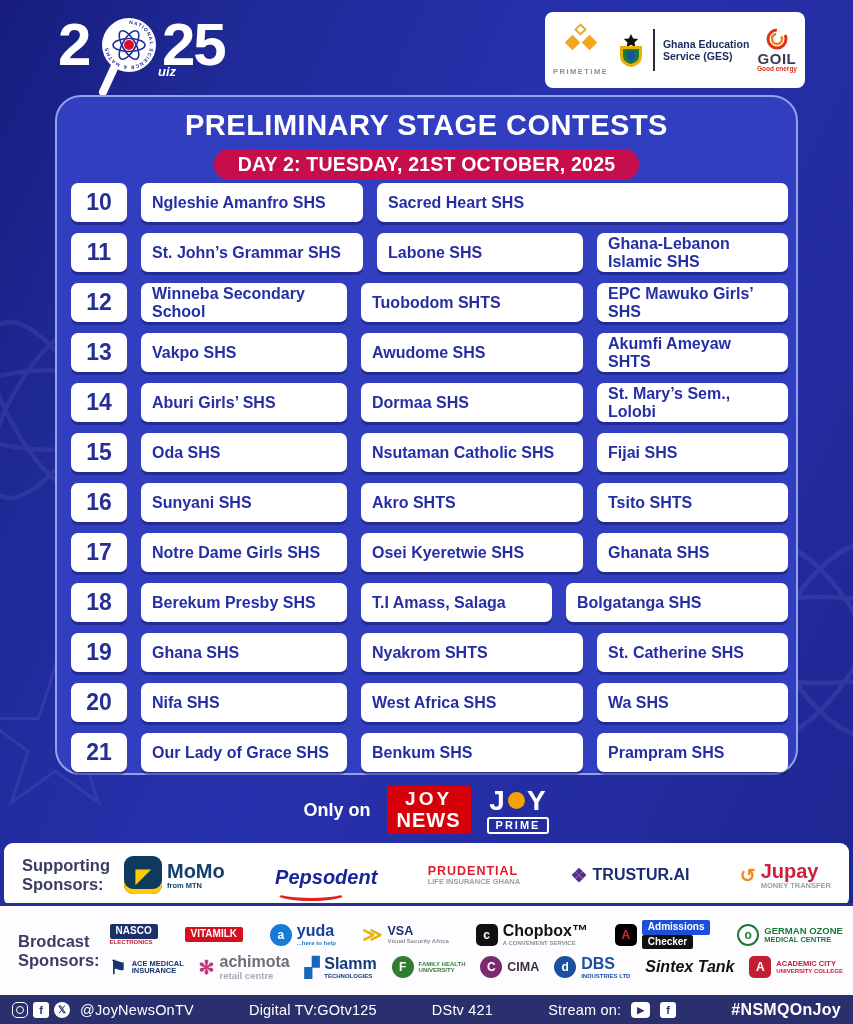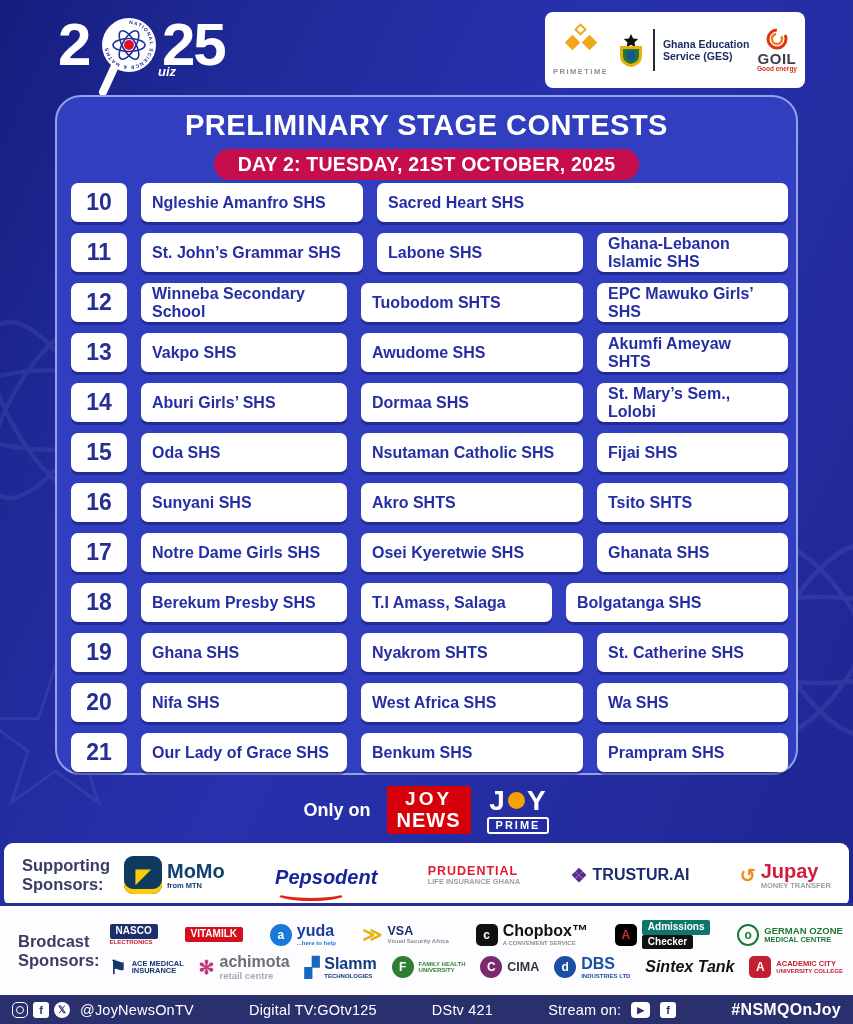--- a/index.html
+++ b/index.html
@@ -342,21 +342,21 @@
           <span class="chip logo-chopbox">
             <span class="chip-icon " style="background: rgb(17, 17, 17); color: rgb(255, 255, 255);">c</span>
             <span class="chip-lines">
               <span class="ln lg" style="color: rgb(17, 17, 17);">Chopbox™</span>
               <span class="ln xxs" style="color: rgb(138, 143, 152);">A CONVENIENT SERVICE</span>
             </span>
           </span>
           <span class="chip logo-admissions">
             <span class="chip-icon " style="background: rgb(0, 0, 0); color: rgb(210, 43, 43);">A</span>
             <span class="chip-lines">
-              <span class="ln tag" style="color: rgb(255, 255, 255); background: #0f766e;">Admissions</span>
+              <span class="ln tag" style="color: rgb(255, 255, 255); background: #1d4ed8;">Admissions</span>
               <span class="ln tag" style="color: rgb(255, 255, 255); background: rgb(17, 17, 17);">Checker</span>
             </span>
           </span>
           <span class="chip logo-germanozone">
             <span class="chip-icon circ ring" style="color: rgb(29, 122, 52);">o</span>
             <span class="chip-lines">
               <span class="ln sm" style="color: rgb(29, 122, 52);">GERMAN OZONE</span>
               <span class="ln xs" style="color: rgb(29, 122, 52);">MEDICAL CENTRE</span>
             </span>
           </span>

